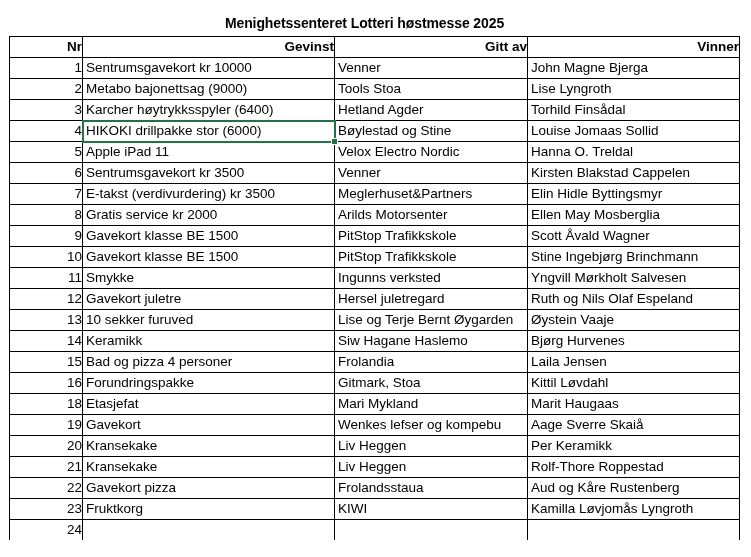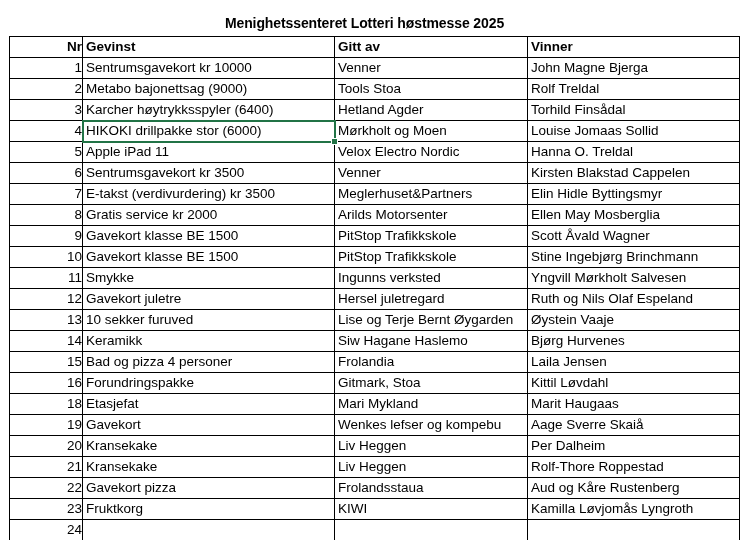--- a/index.html
+++ b/index.html
@@ -45,20 +45,21 @@
       line-height: 20px;
       white-space: nowrap;
       overflow: visible;
       text-align: left;
       font-weight: normal;
       box-sizing: border-box;
     }
     table.sheet thead th {
       font-weight: bold;
       height: 21px;
+      text-align: right;
     }
     table.sheet th.nr, table.sheet td.nr {
       text-align: right;
       padding: 0;
     }
     table.sheet td.selected {
       position: relative;
       outline: 2px solid #217346;
       outline-offset: -1px;
     }
@@ -103,32 +104,32 @@
     <tr>
       <td class="nr">1</td>
       <td>Sentrumsgavekort kr 10000</td>
       <td>Venner</td>
       <td>John Magne Bjerga</td>
     </tr>
     <tr>
       <td class="nr">2</td>
       <td>Metabo bajonettsag (9000)</td>
       <td>Tools Stoa</td>
-      <td>Rolf Treldal</td>
+      <td>Lise Lyngroth</td>
     </tr>
     <tr>
       <td class="nr">3</td>
       <td>Karcher høytrykksspyler (6400)</td>
       <td>Hetland Agder</td>
       <td>Torhild Finsådal</td>
     </tr>
     <tr>
       <td class="nr">4</td>
       <td class="selected"><span>HIKOKI drillpakke stor (6000)</span><span class="fill-handle"></span></td>
-      <td>Mørkholt og Moen</td>
+      <td>Bøylestad og Stine</td>
       <td>Louise Jomaas Sollid</td>
     </tr>
     <tr>
       <td class="nr">5</td>
       <td>Apple iPad 11</td>
       <td>Velox Electro Nordic</td>
       <td>Hanna O. Treldal</td>
     </tr>
     <tr>
       <td class="nr">6</td>
@@ -205,21 +206,21 @@
     <tr>
       <td class="nr">19</td>
       <td>Gavekort</td>
       <td>Wenkes lefser og kompebu</td>
       <td>Aage Sverre Skaiå</td>
     </tr>
     <tr>
       <td class="nr">20</td>
       <td>Kransekake</td>
       <td>Liv Heggen</td>
-      <td>Per Dalheim</td>
+      <td>Per Keramikk</td>
     </tr>
     <tr>
       <td class="nr">21</td>
       <td>Kransekake</td>
       <td>Liv Heggen</td>
       <td>Rolf-Thore Roppestad</td>
     </tr>
     <tr>
       <td class="nr">22</td>
       <td>Gavekort pizza</td>

